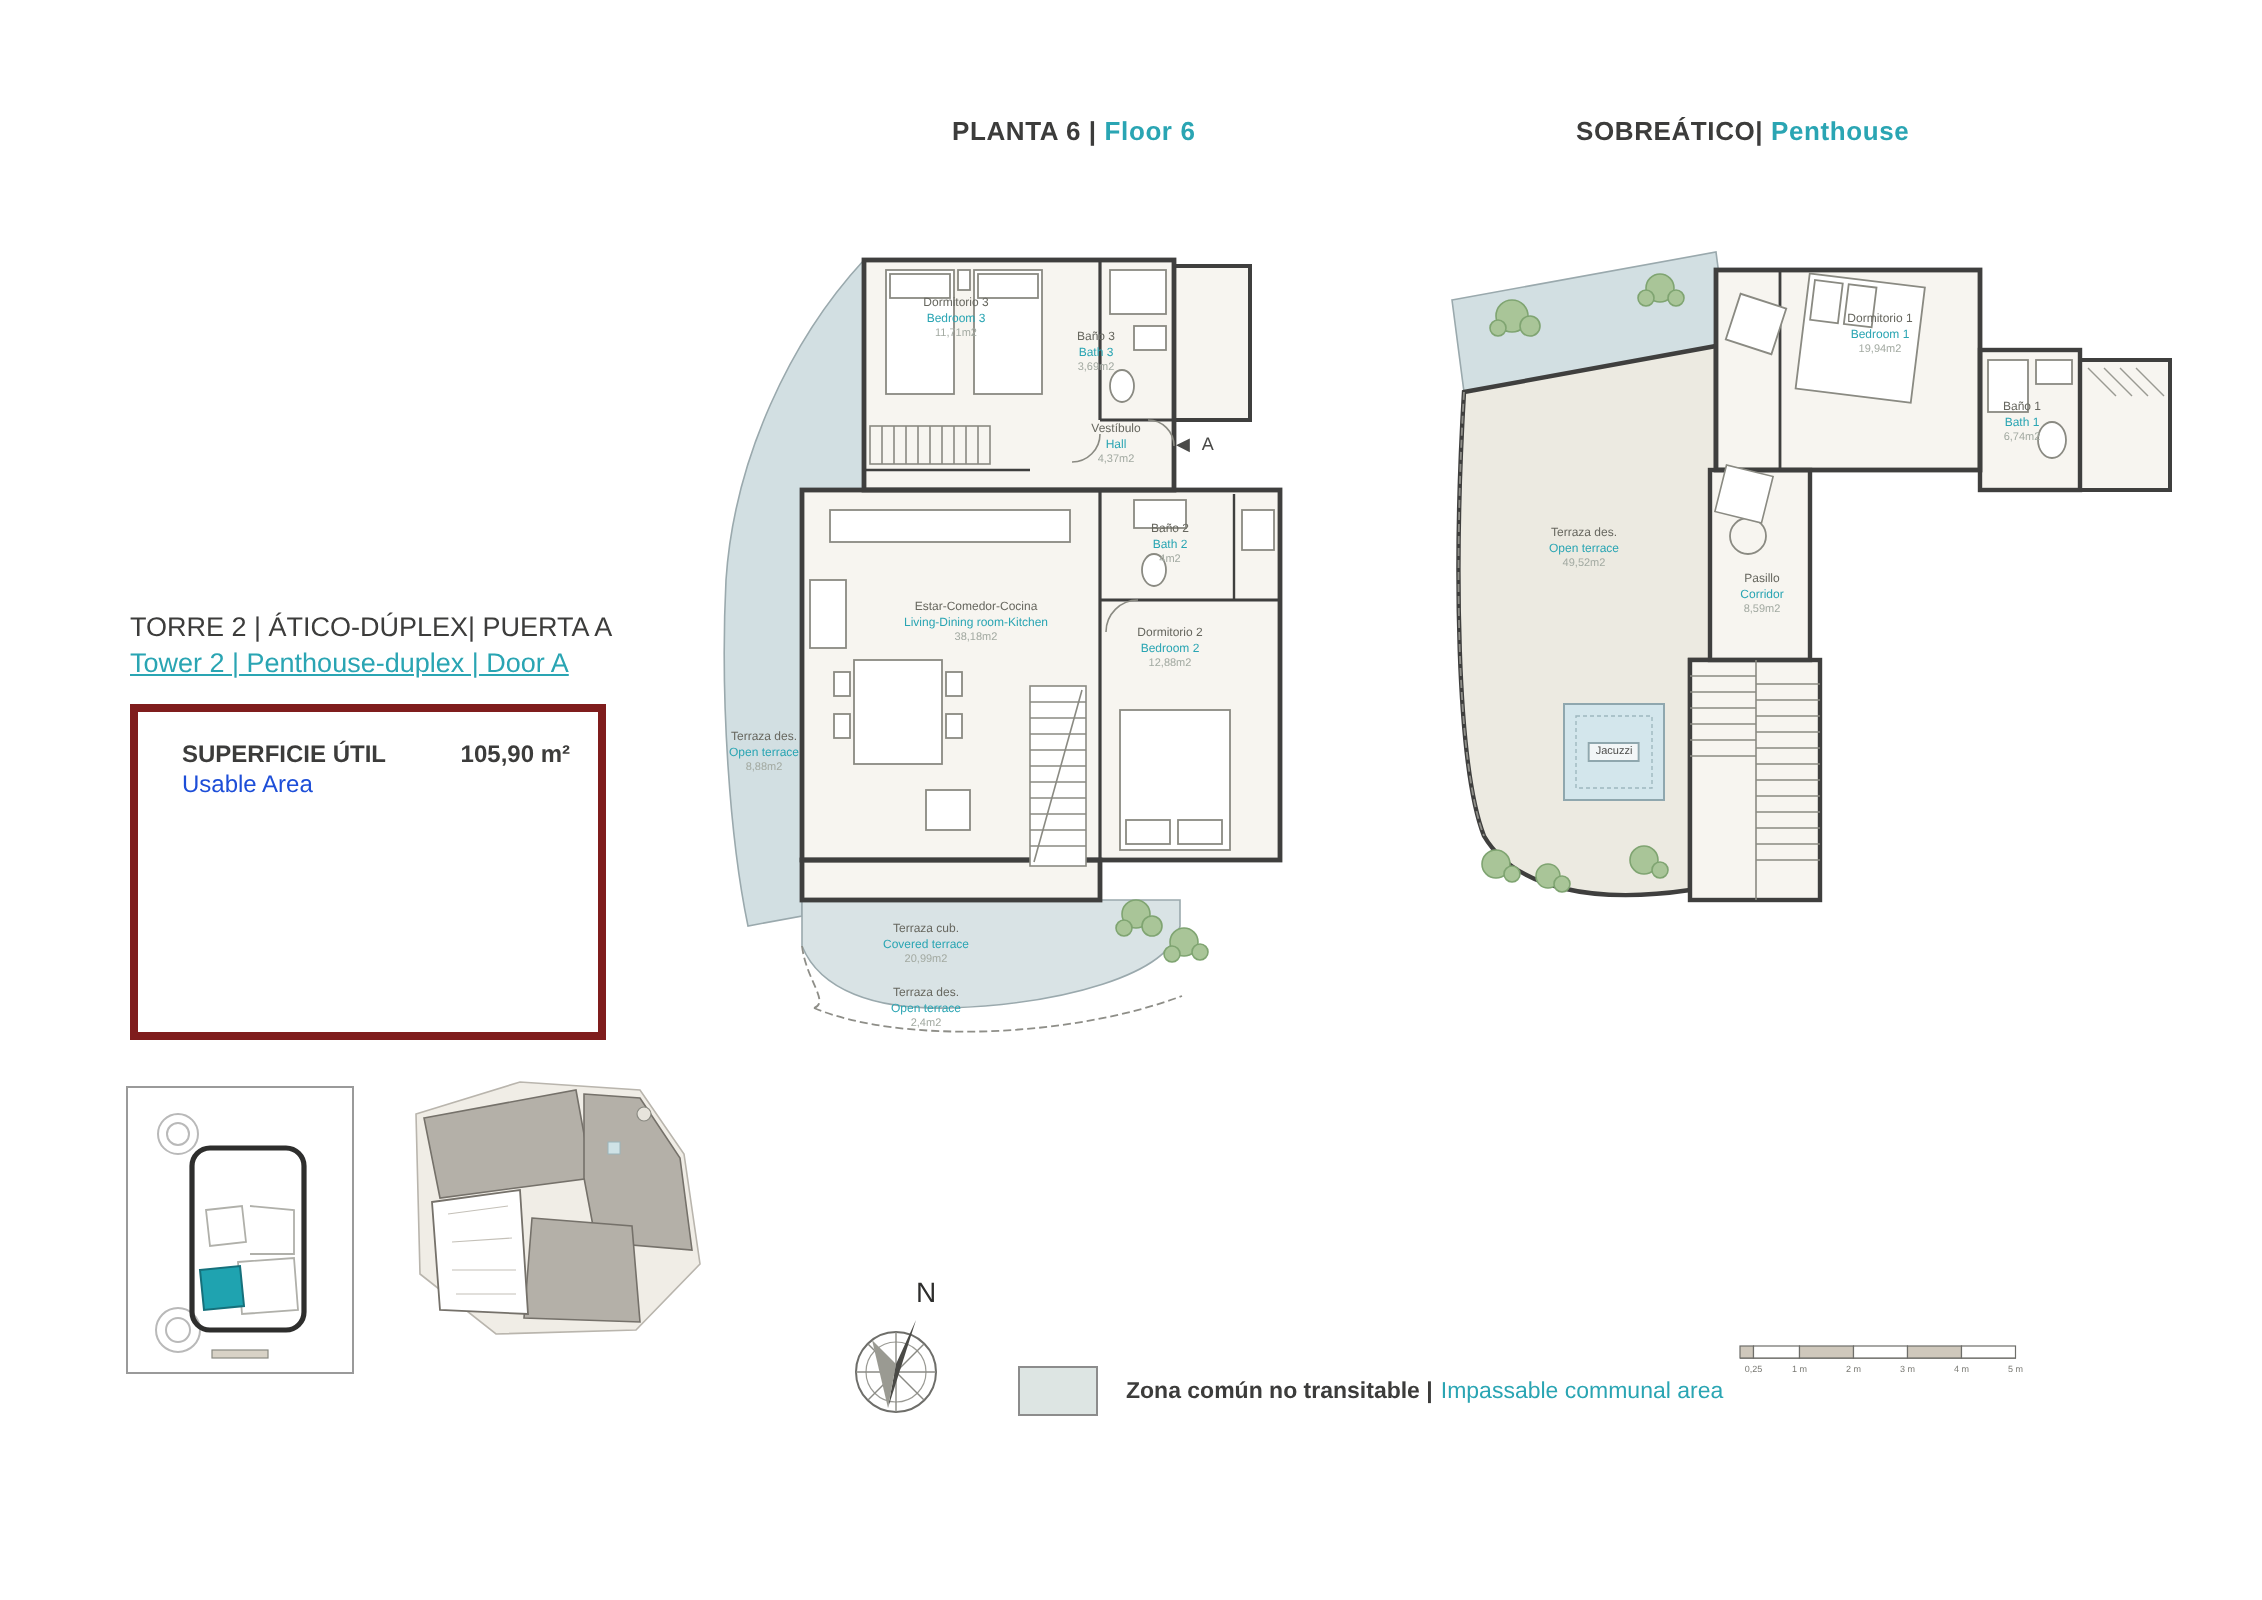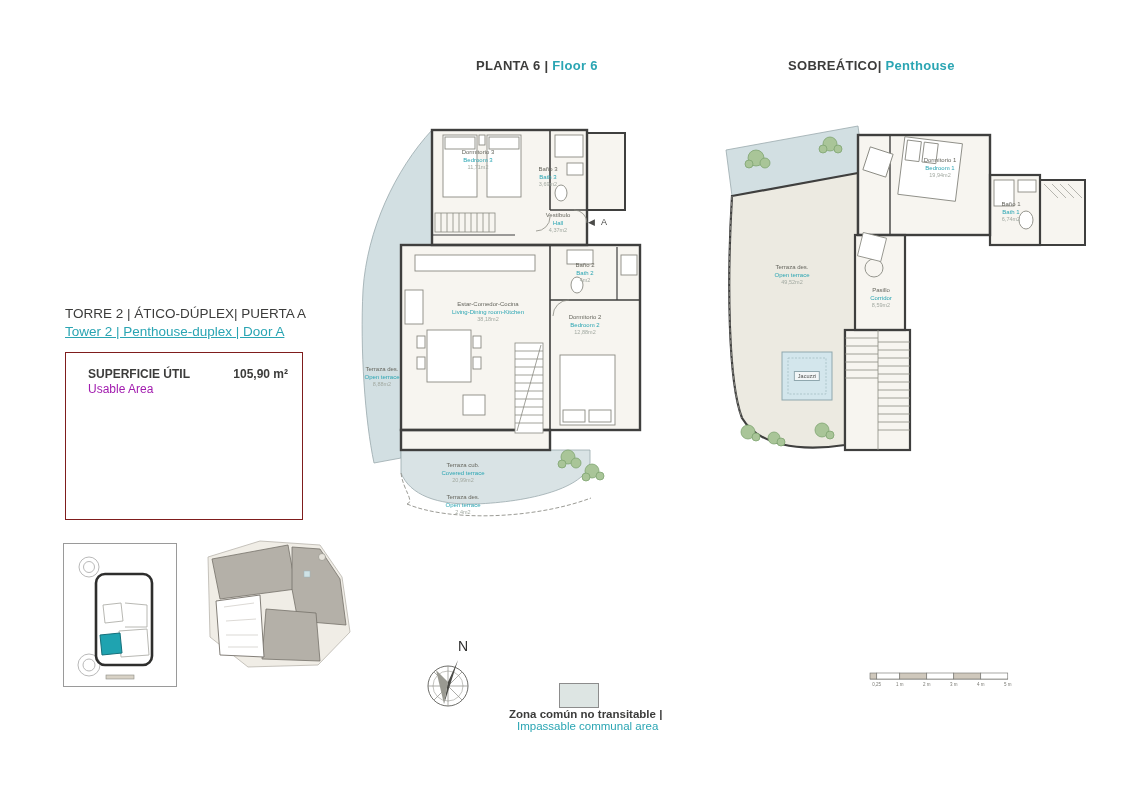--- a/index.html
+++ b/index.html
@@ -4,37 +4,37 @@
 <style>
   html,body{margin:0;padding:0;background:#fff;}
   .page{position:relative;width:1131px;height:800px;background:#ffffff;overflow:hidden;
         font-family:"Liberation Sans",sans-serif;color:#3c3c3b;}
   
   .plan-header{position:absolute;font-size:13px;font-weight:bold;letter-spacing:.3px;white-space:nowrap;}
   .plan-header .en{color:#2aa5b3;font-weight:bold;}
   
   .info-title{position:absolute;left:65px;top:306px;font-size:13.5px;font-weight:normal;}
   .info-sub{position:absolute;left:65px;top:324px;font-size:13.5px;color:#2aa5b3;text-decoration:underline;}
-  .info-box{position:absolute;left:65px;top:352px;width:238px;height:168px;border:1px solid #7f1d1d;background:#fff;box-sizing:border-box;padding:14px 14px 0 22px;}
+  .info-box{position:absolute;left:65px;top:352px;width:238px;height:168px;border:4px solid #7f1d1d;background:#fff;box-sizing:border-box;padding:14px 14px 0 22px;}
   .irow{margin-bottom:13px;}
   .irow .l1{display:flex;justify-content:space-between;font-size:12px;font-weight:bold;}
   .irow .l1 .val{font-weight:bold;}
   .irow .l2{font-size:12px;font-weight:bold;}
-  .irow .sub{font-size:12px;color:#a21caf;margin-top:1px;}
+  .irow .sub{font-size:12px;color:#1d4ed8;margin-top:1px;}
   
   .plan{position:absolute;}
   .plan svg{position:absolute;left:0;top:0;}
   .plabel{position:absolute;transform:translate(-50%,-50%);text-align:center;line-height:1.25;white-space:nowrap;pointer-events:none;}
   .plabel .es{font-size:6px;color:#67675f;}
   .plabel .en{font-size:6px;color:#2aa5b3;}
   .plabel .ar{font-size:5.5px;color:#a3aaa2;}
   .marker-a{position:absolute;font-size:9px;color:#4a4a48;letter-spacing:2px;}
   .jacuzzi-tag{position:absolute;transform:translate(-50%,-50%);font-size:5.5px;color:#4e4e4c;background:#f2f6f7;border:0.5px solid #8fa7ae;padding:1px 3px;}
   
-  .legend{position:absolute;left:509px;top:683px;display:flex;align-items:center;flex-direction:column;}
+  .legend{position:absolute;left:509px;top:683px;display:flex;align-items:center;}
   .legend .swatch{width:38px;height:23px;background:#dde5e3;border:1px solid #8c8c8c;margin-right:14px;}
   .legend .t1{font-size:11.5px;font-weight:bold;color:#3c3c3b;}
   .legend .t2{font-size:11.5px;color:#2aa5b3;margin-left:4px;}
   .compass-n{position:absolute;font-size:14px;color:#2e2e2d;}
 </style>
 </head>
 <body>
 
 <div class="page">
 

